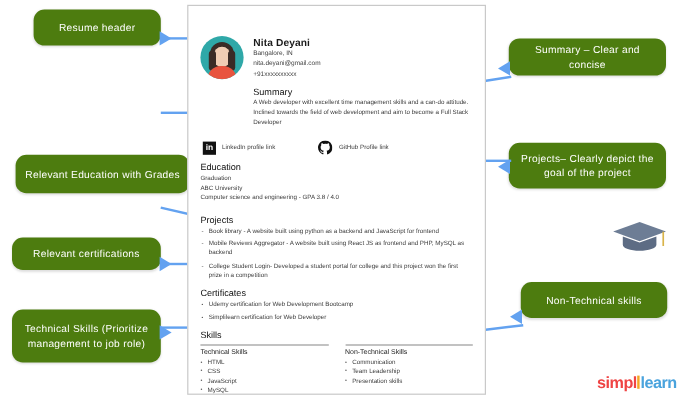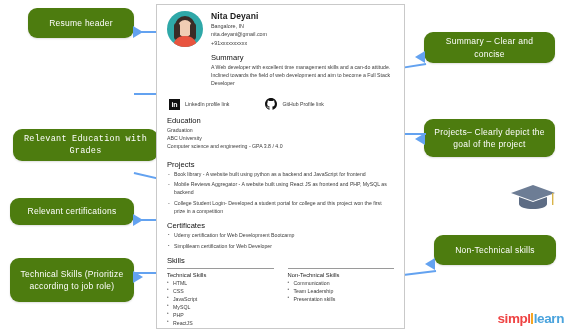--- a/index.html
+++ b/index.html
@@ -37,21 +37,21 @@
   
   .connector { position: absolute; height: 1.6px; background: #63a2f0; }
 
   
   #resume {
     position: absolute;
     left: 156px; top: 4px;
     width: 249px; height: 325px;
     background: #ffffff;
     border: 1px solid #c9c9c9;
-    padding: 6px 10px 6px 10px;
+    padding: 25px 10px 6px 10px;
     overflow: hidden;
   }
   .rhead { display: flex; gap: 8px; align-items: flex-start; }
   .avatar {
     width: 36px; height: 36px; border-radius: 50%;
     background: #2fa8a8; flex: 0 0 36px; position: relative; overflow: hidden;
   }
   .av-hair { position:absolute; left:8px; top:5px; width:20px; height:24px; background:#3a2b26; border-radius:10px 10px 7px 7px; }
   .av-face { position:absolute; left:11px; top:9px; width:14px; height:17px; background:#f0cdb4; border-radius:7px 7px 7px 7px; }
   .av-body { position:absolute; left:6px; bottom:0; width:24px; height:11px; background:#e8543f; border-radius:11px 11px 0 0; }
@@ -102,34 +102,34 @@
 <div id="stage">
 
   <div class="callout right" style="left:28px; top:8px; width:106px; height:30px;">
     <span>Resume header</span>
     <span class="tail"></span>
   </div>
   <div class="connector" style="left:134px; top:31px; width:24px;"></div>
 
   <div class="connector" style="left:134px; top:93px; width:50px;"></div>
 
-  <div class="callout right" style="left:13px; top:129px; width:145px; height:32px;font-family:Liberation Mono, monospace;">
+  <div class="callout right" style="left:13px; top:129px; width:145px; height:32px;">
     <span>Relevant Education with Grades</span>
     <span class="tail"></span>
   </div>
   <div class="connector" style="left:134px; top:172px; width:45px; transform:rotate(13deg); transform-origin:left center;"></div>
 
   <div class="callout right" style="left:10px; top:198px; width:124px; height:27px;">
     <span>Relevant certifications</span>
     <span class="tail"></span>
   </div>
   <div class="connector" style="left:134px; top:219px; width:46px;"></div>
 
   <div class="callout right" style="left:10px; top:258px; width:124px; height:44px;">
-    <span>Technical Skills (Prioritize according to job role)</span>
+    <span>Technical Skills (Prioritize management to job role)</span>
     <span class="tail" style="top:30%;"></span>
   </div>
   <div class="connector" style="left:134px; top:272px; width:48px;"></div>
 
   <div class="callout left" style="left:424px; top:32px; width:131px; height:31px;">
     <span>Summary – Clear and concise</span>
     <span class="tail" style="top:62%;"></span>
   </div>
   <div class="connector" style="left:398px; top:63px; width:28px; transform:rotate(-9deg); transform-origin:right center;"></div>
 

